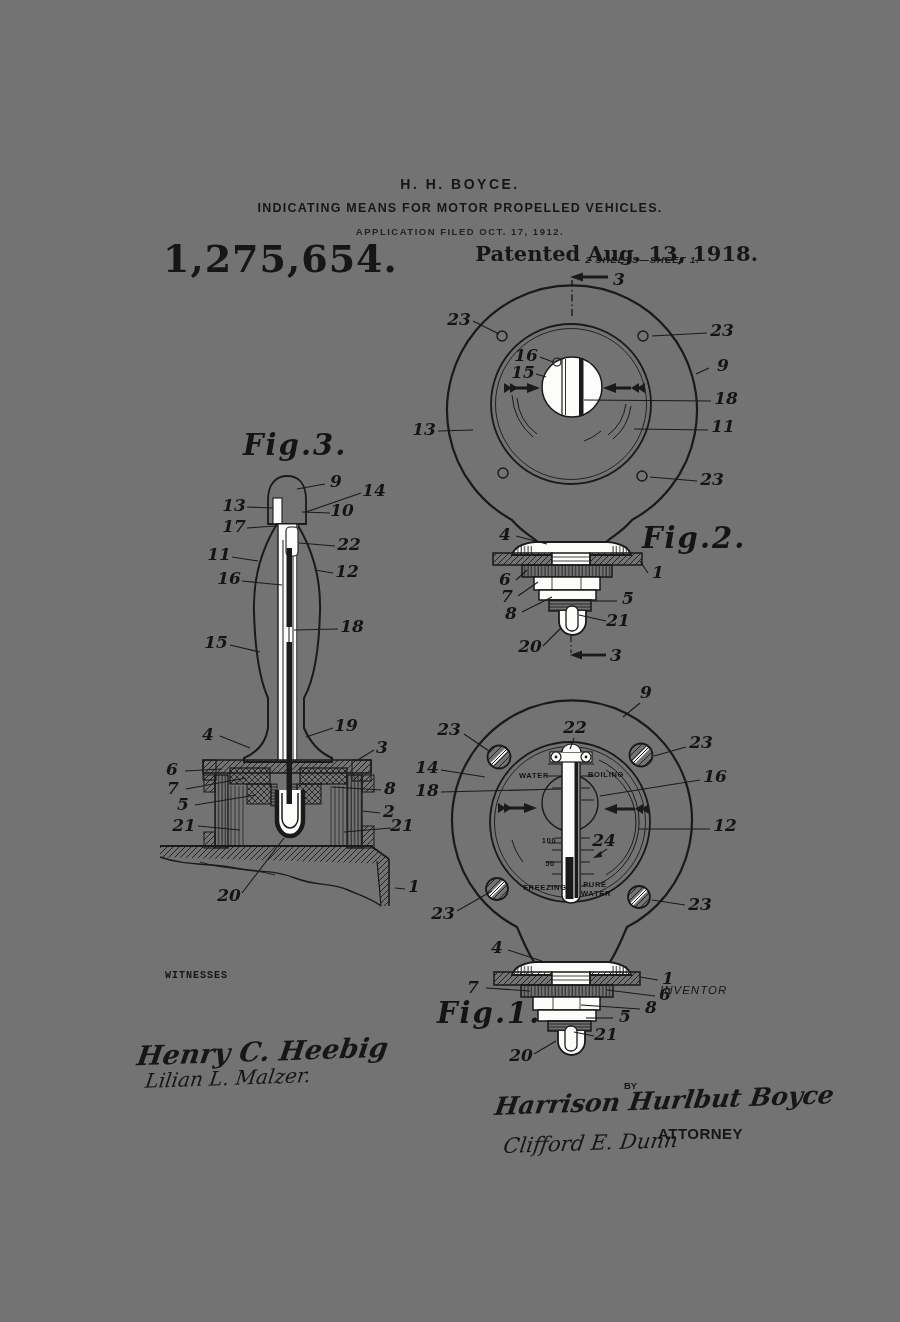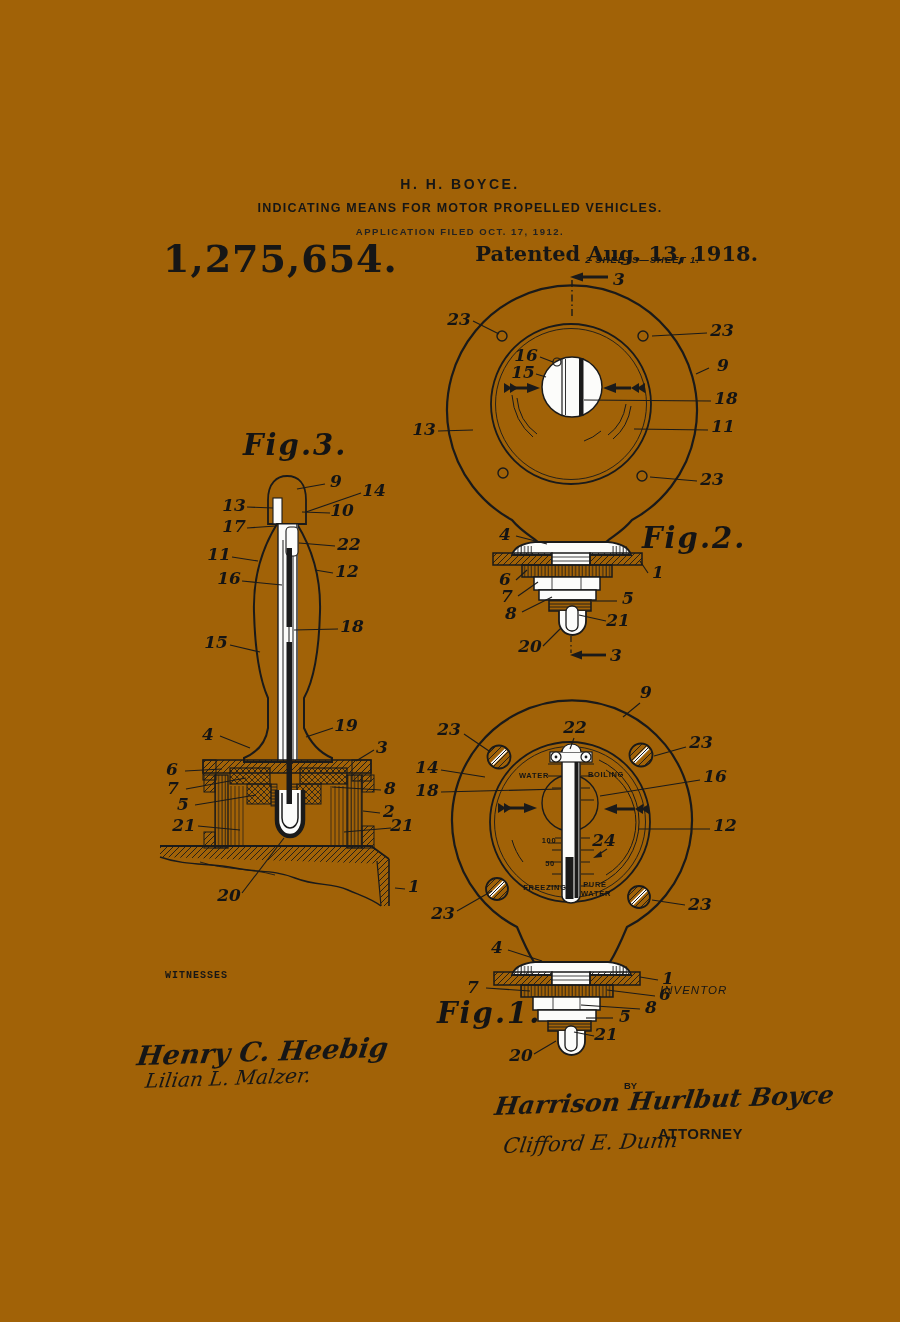--- a/index.html
+++ b/index.html
@@ -1,16 +1,16 @@
 <!DOCTYPE html>
 <html><head>
 <meta charset="utf-8">
 <style>
   html,body{margin:0;padding:0;background:#e8e8e6;}
-  .page{position:relative;width:900px;height:1322px;background:#a16207;margin:0 auto;overflow:hidden;
+  .page{position:relative;width:900px;height:1322px;background:#737373;margin:0 auto;overflow:hidden;
         font-family:"Liberation Sans",sans-serif;color:#161616;}
   .abs{position:absolute;white-space:nowrap;}
   .hdr-center{left:10px;width:900px;text-align:center;}
   .gothic{font-family:"Liberation Sans",sans-serif;font-weight:bold;}
   .name-line{top:176px;font-size:14px;letter-spacing:2.5px;}
   .title-line{top:201px;font-size:12.5px;letter-spacing:1.2px;}
   .app-line{top:226px;font-size:9.5px;letter-spacing:1.5px;color:#222;}
   .patent-number{left:163px;top:236px;font-family:"DejaVu Serif",serif;font-weight:bold;font-size:38px;letter-spacing:1px;}
   .patented{right:142px;top:241px;font-family:"DejaVu Serif",serif;font-weight:bold;font-size:21px;}
   .sheets{right:200px;top:254px;font-size:9.5px;font-weight:bold;letter-spacing:1px;font-style:italic;}

